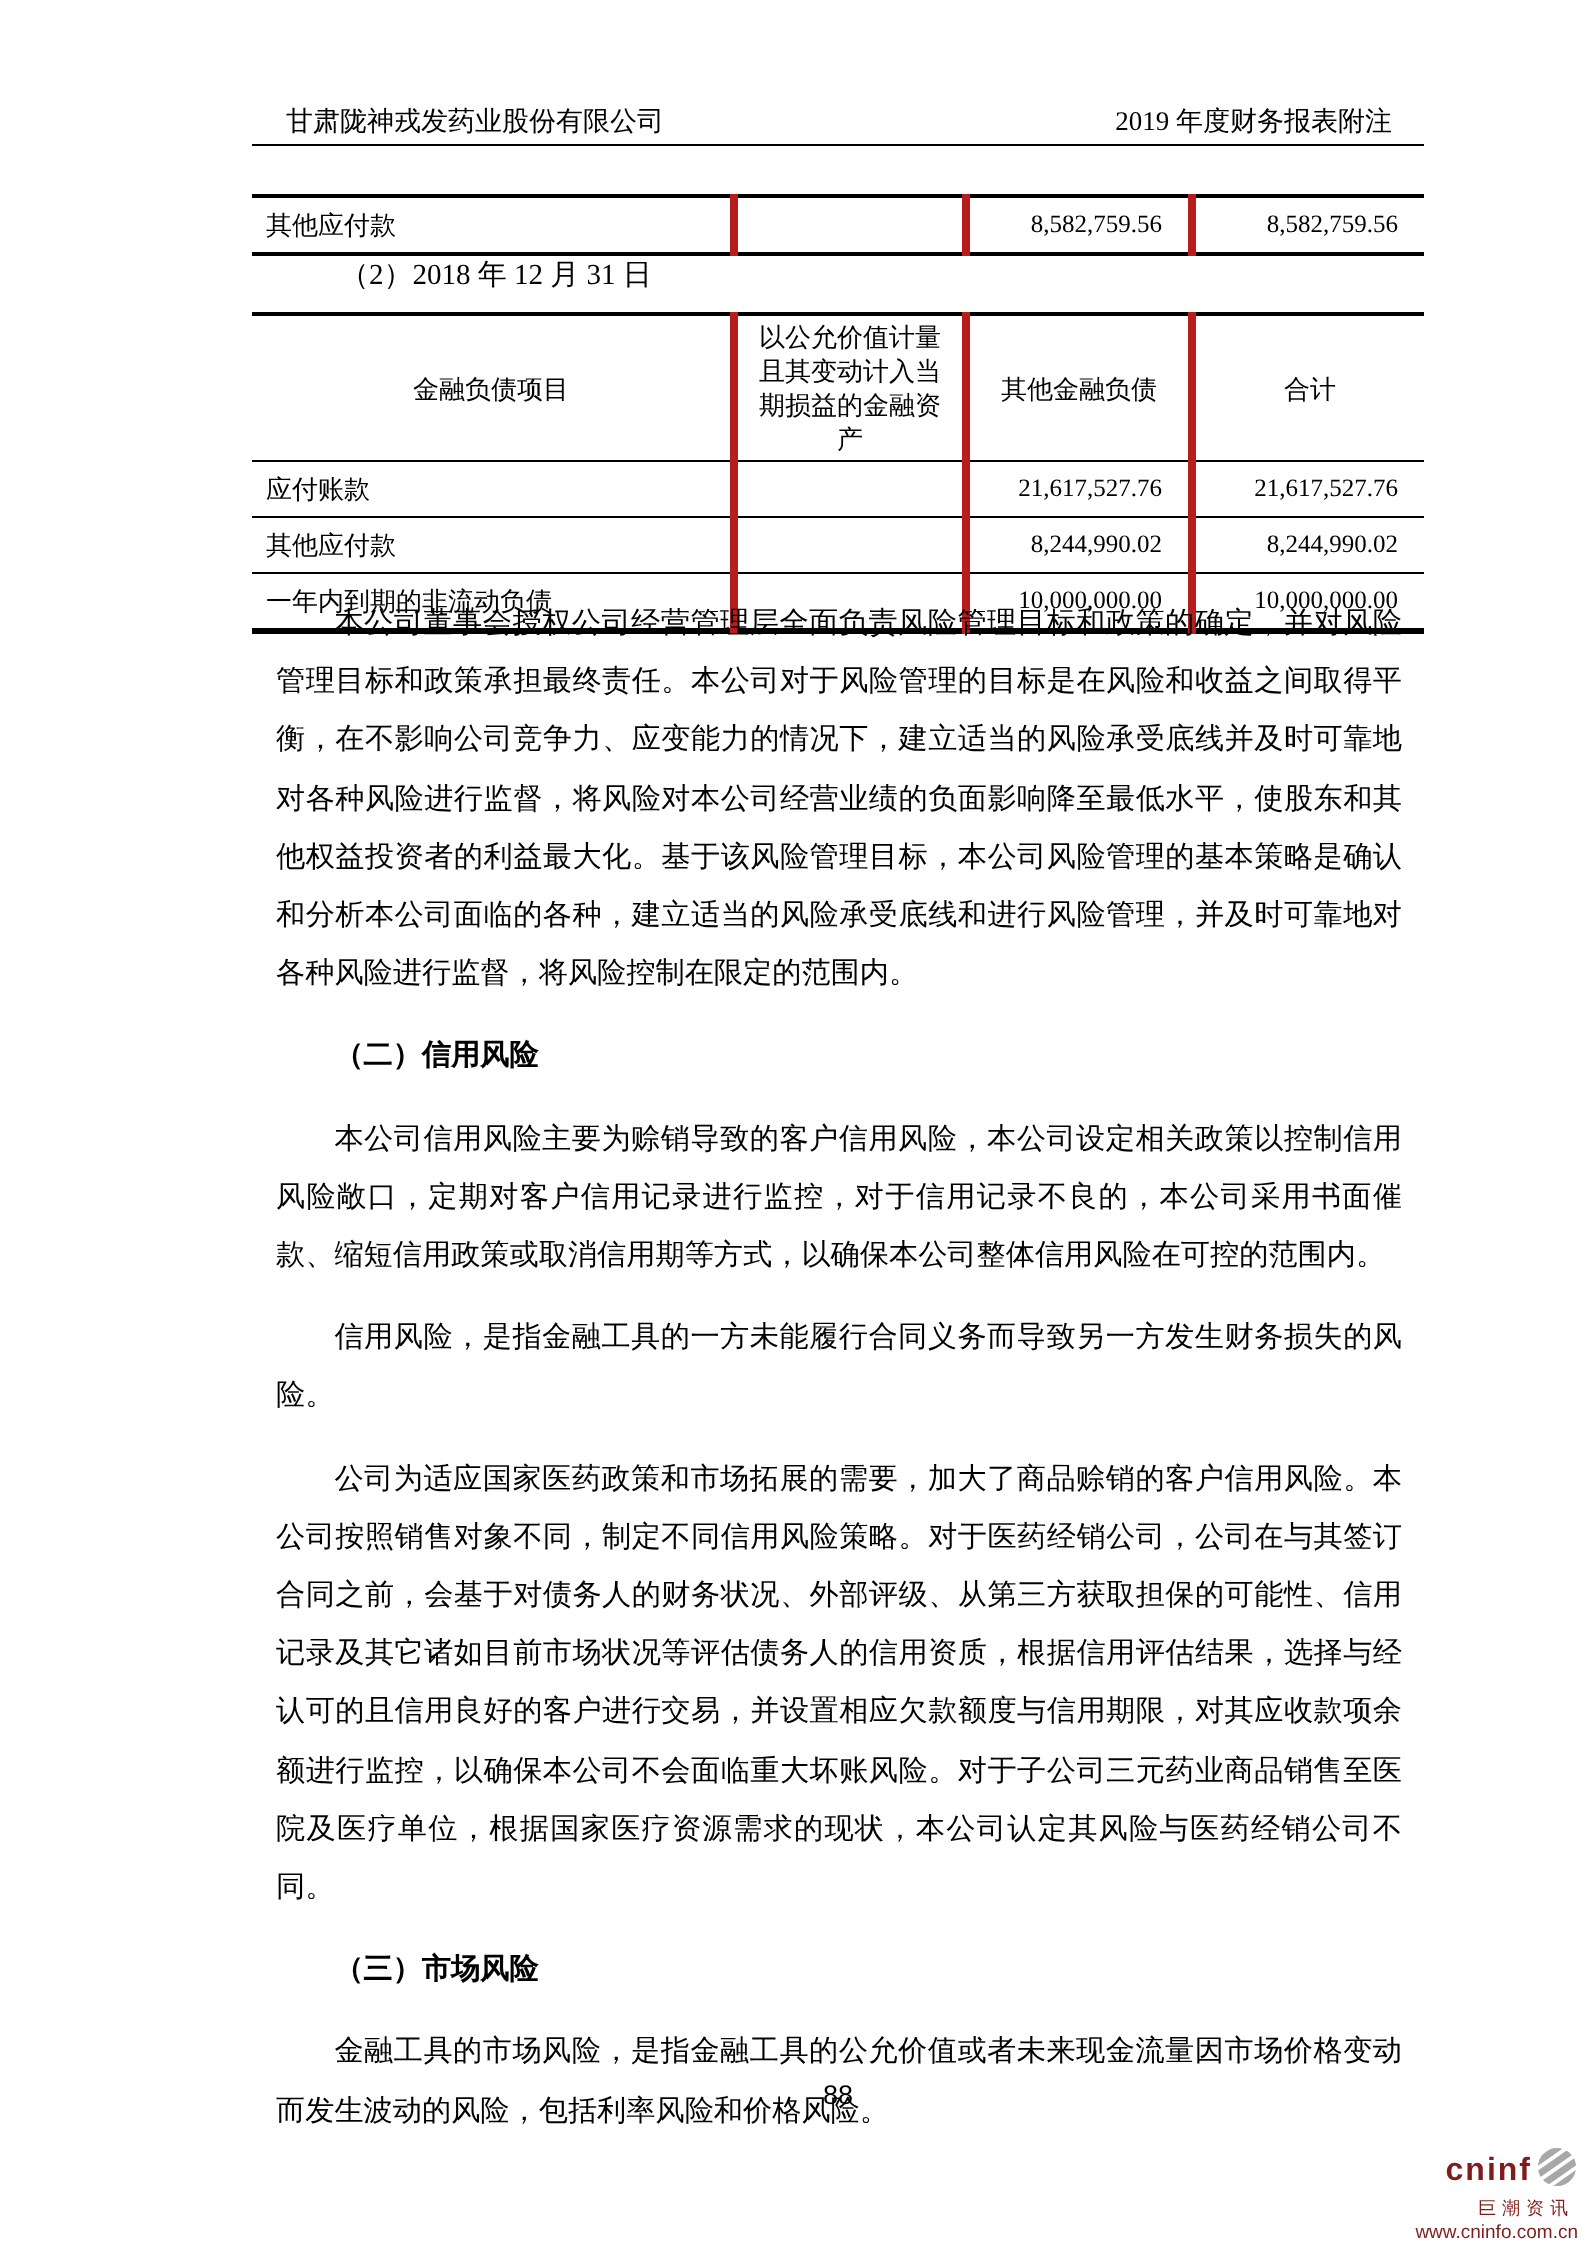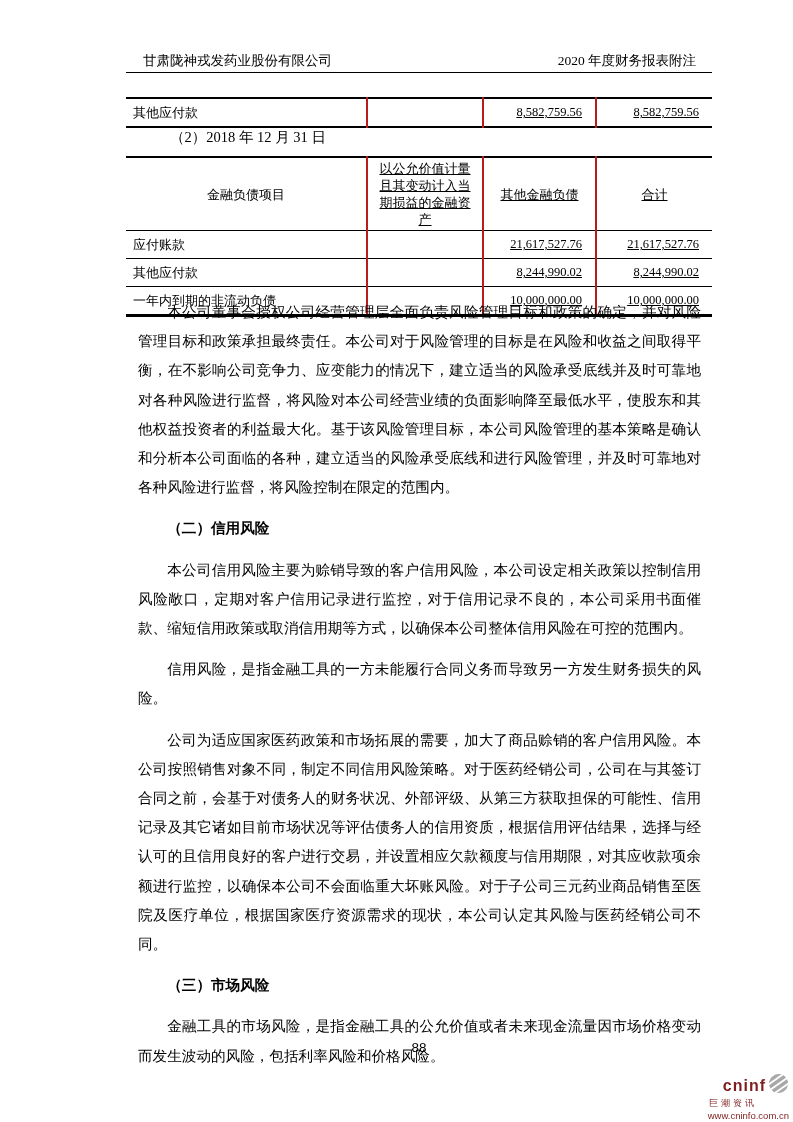--- a/index.html
+++ b/index.html
@@ -28,21 +28,21 @@
     position:absolute; left:126px; top:156px; width:586px;
     border-top:2px solid #000; border-bottom:3px solid #000;
   }
   .main-table thead th {
     font-weight:normal; text-align:center; vertical-align:middle;
     border-bottom:1px solid #000; height:52px;
     font-size:13px; line-height:17px; padding:2px 8px;
   }
   .main-table tbody tr { border-bottom:1px solid #000; }
   .main-table td { height:25px; }
-  .vsep { border-left:2px solid #b91c1c;text-decoration:underline; }
+  .vsep { border-left:4px solid #b91c1c; }
   td.item, th.item { text-align:left; padding-left:7px; font-size:13px; }
   td.num { text-align:right; padding-right:13px; font-size:12.5px; }
 
   
   .section-date {
     position:absolute; left:126px; top:128px; width:586px;
     font-size:14.5px; padding-left:44px; box-sizing:border-box;
   }
 
   
@@ -58,31 +58,31 @@
   .page-num {
     position:absolute; left:126px; top:1040px; width:586px; text-align:center;
     font-family:"Liberation Sans","DejaVu Sans",sans-serif; font-size:13.5px;
   }
   .cninfo {
     position:absolute; right:4px; top:1073px; color:#7f1d1d;
     font-family:"Liberation Sans","DejaVu Sans",sans-serif; text-align:right;
   }
   .cninfo .row1 { display:flex; align-items:center; justify-content:flex-end; gap:2px; }
   .cninfo .wordmark { font-size:16px; font-weight:bold; letter-spacing:1px; line-height:16px; }
-  .cninfo .cn-name { font-size:9px; letter-spacing:3px; margin:0 32px 0 0; line-height:11px; }
+  .cninfo .cn-name { font-size:9px; letter-spacing:3px; margin:0 2px 0 0; line-height:11px; }
   .cninfo .url { font-size:9.5px; line-height:12px; margin-top:1px; }
 </style>
 </head>
 <body>
 
 <div class="page">
 
   <div class="doc-header">
     <span class="company">甘肃陇神戎发药业股份有限公司</span>
-    <span class="report">2020 年度财务报表附注</span>
+    <span class="report">2019 年度财务报表附注</span>
   </div>
 
   <table class="carry-table">
     <colgroup>
         <col style="width:241px">
         <col style="width:116px">
         <col style="width:113px">
         <col style="width:116px">
       </colgroup>
     <tbody>

